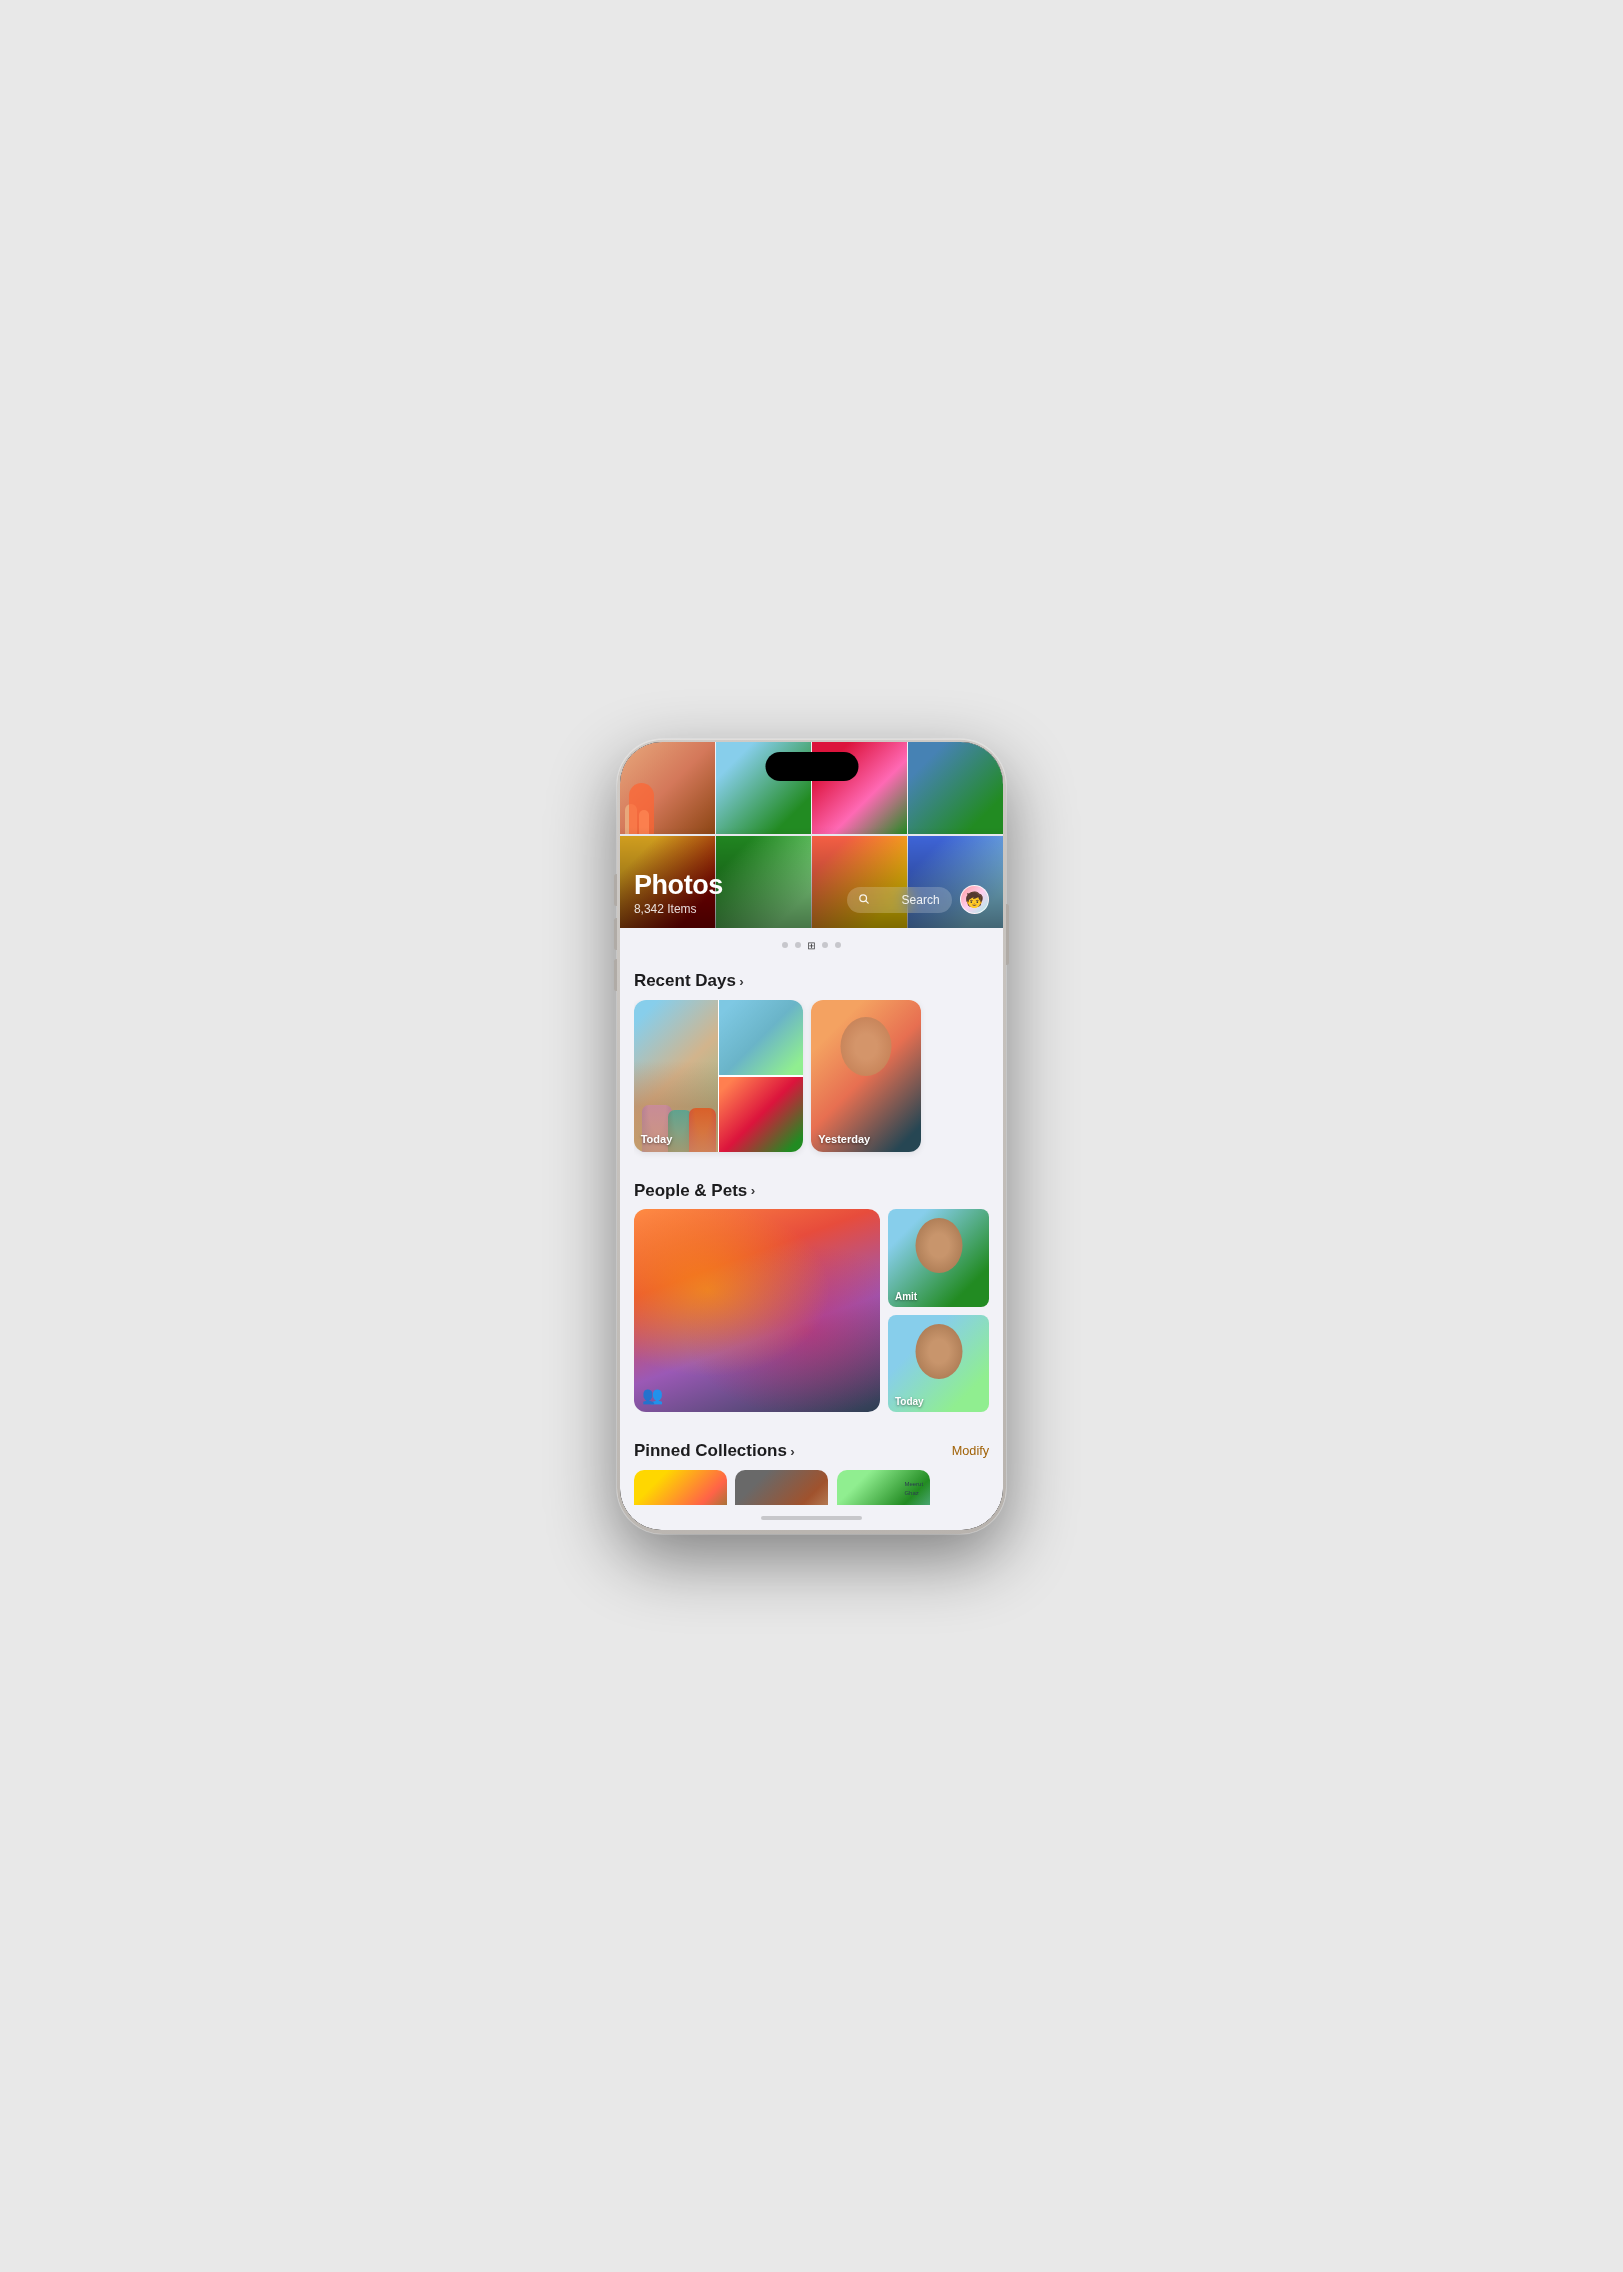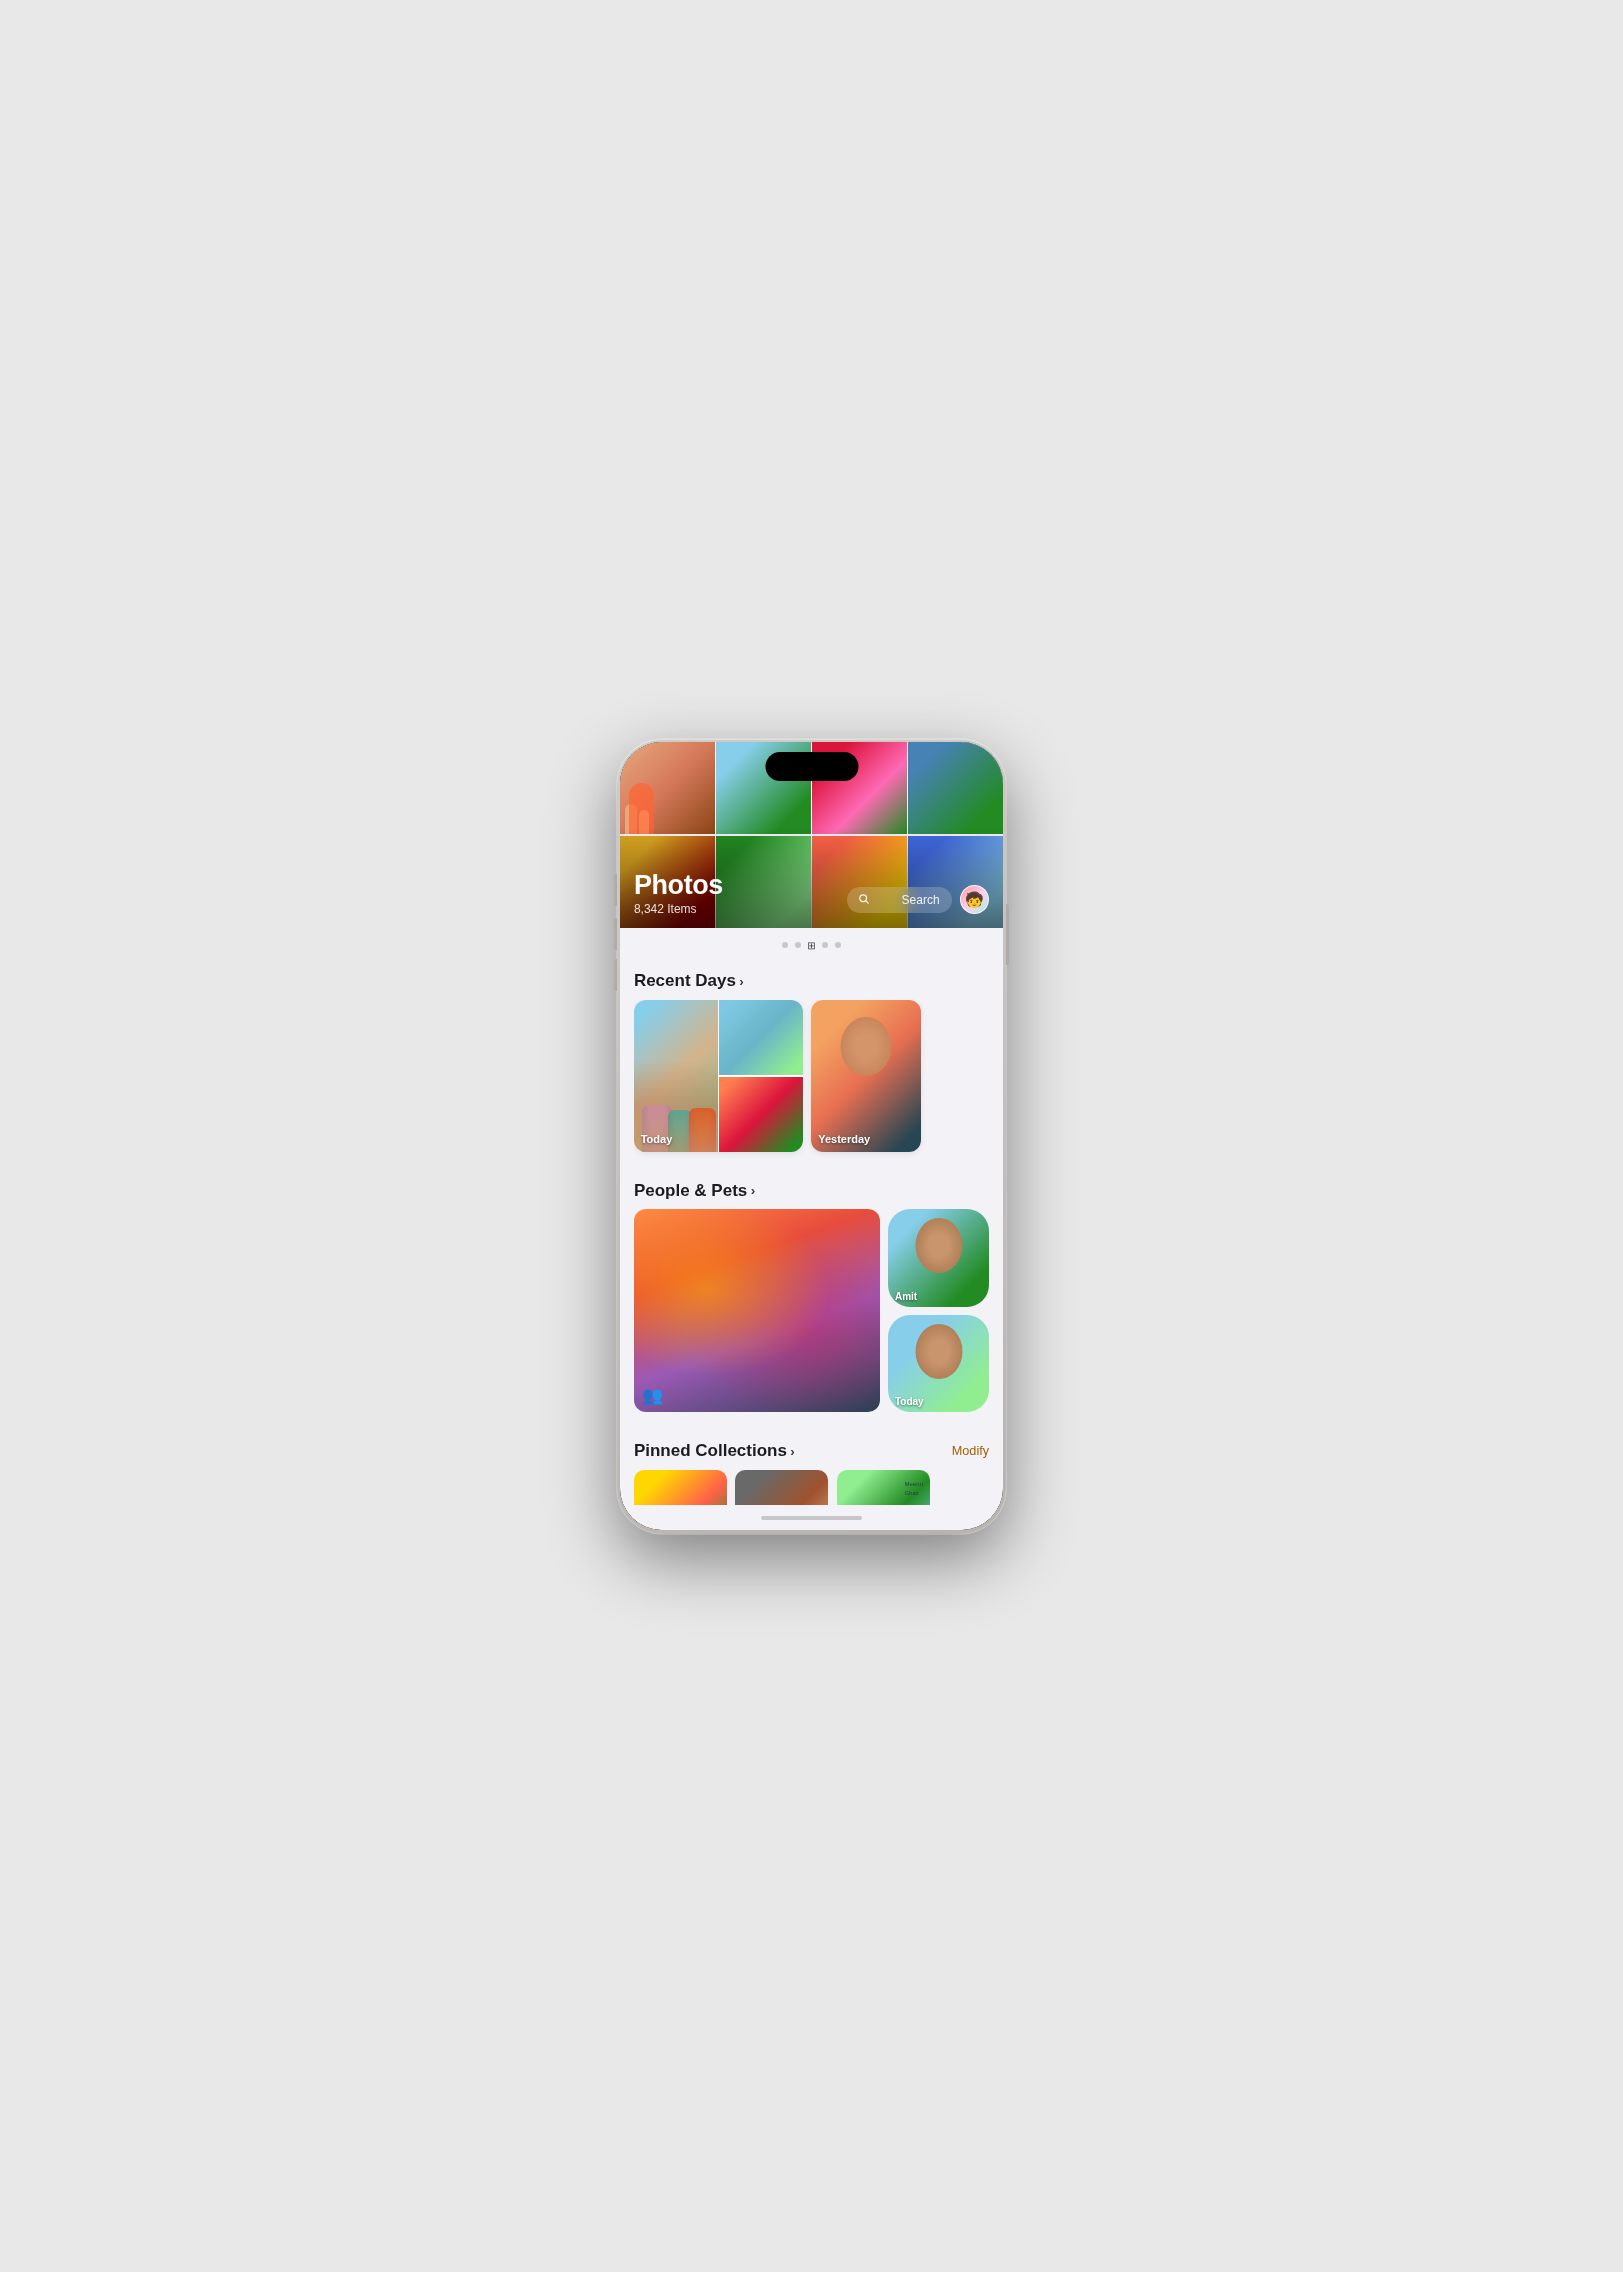--- a/index.html
+++ b/index.html
@@ -485,21 +485,21 @@
 
     .people-side {
       width: 101px;
       display: flex;
       flex-direction: column;
       gap: 8.5px;
     }
 
     .person-card {
       flex: 1;
-      border-radius: 22px;
+      border-radius: 8px;
       overflow: hidden;
       position: relative;
     }
 
     .person-card.amit {
       background: linear-gradient(135deg, #87ceeb 20%, #228b22 80%);
     }
 
     .person-card.maya {
       background: linear-gradient(135deg, #87ceeb 30%, #90ee90 80%);

